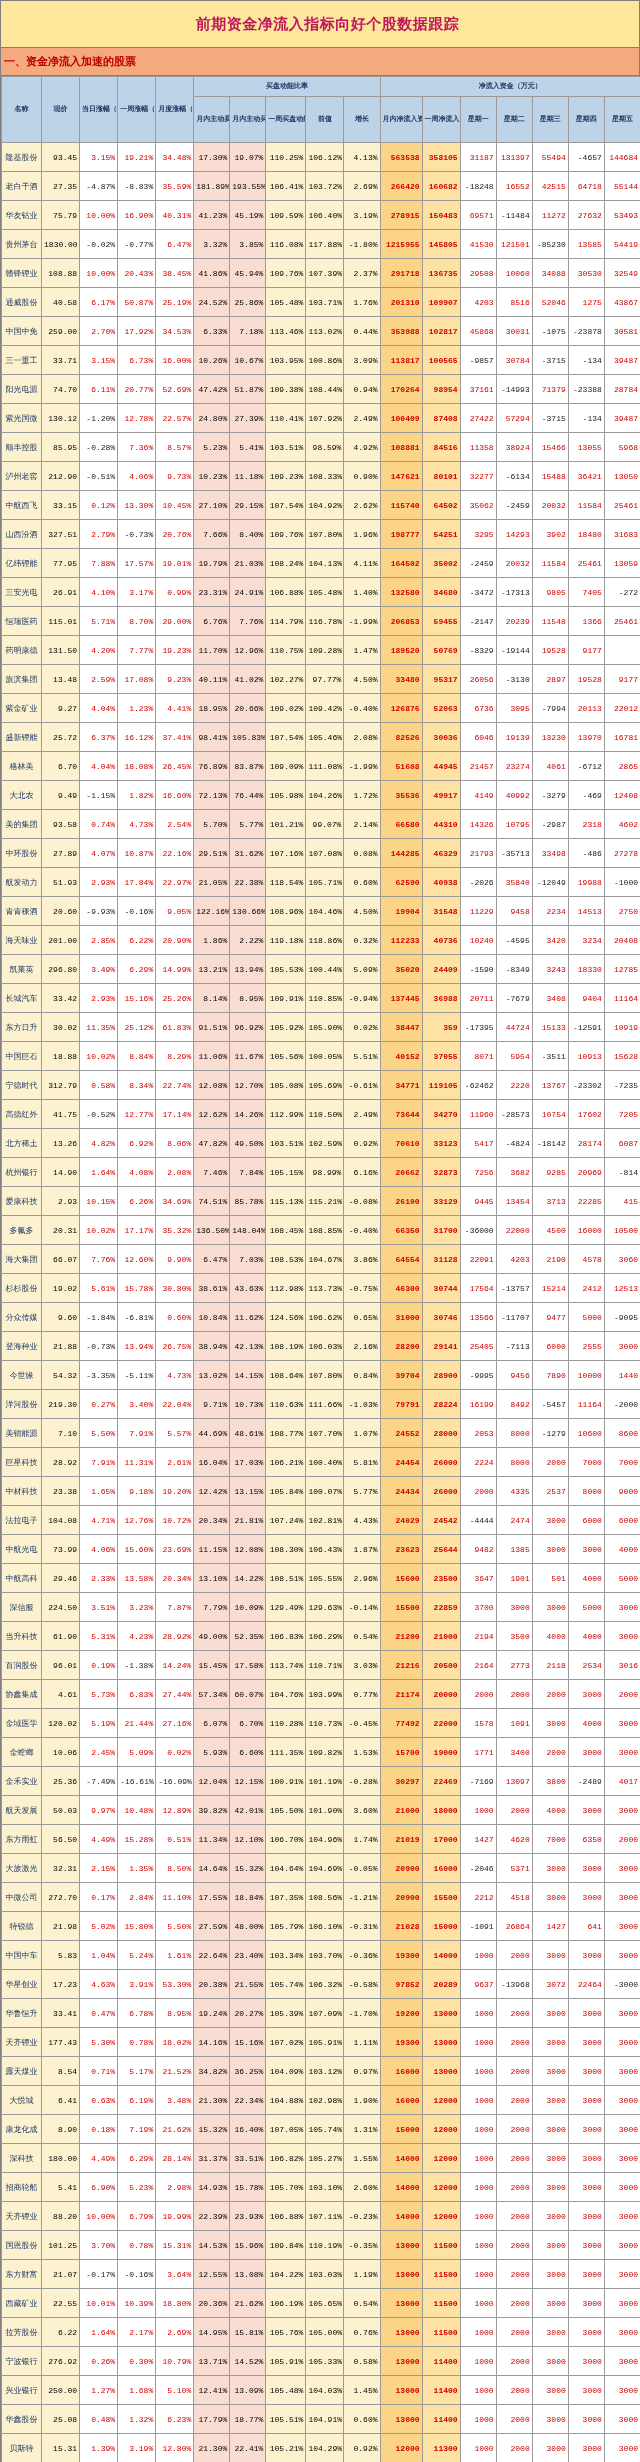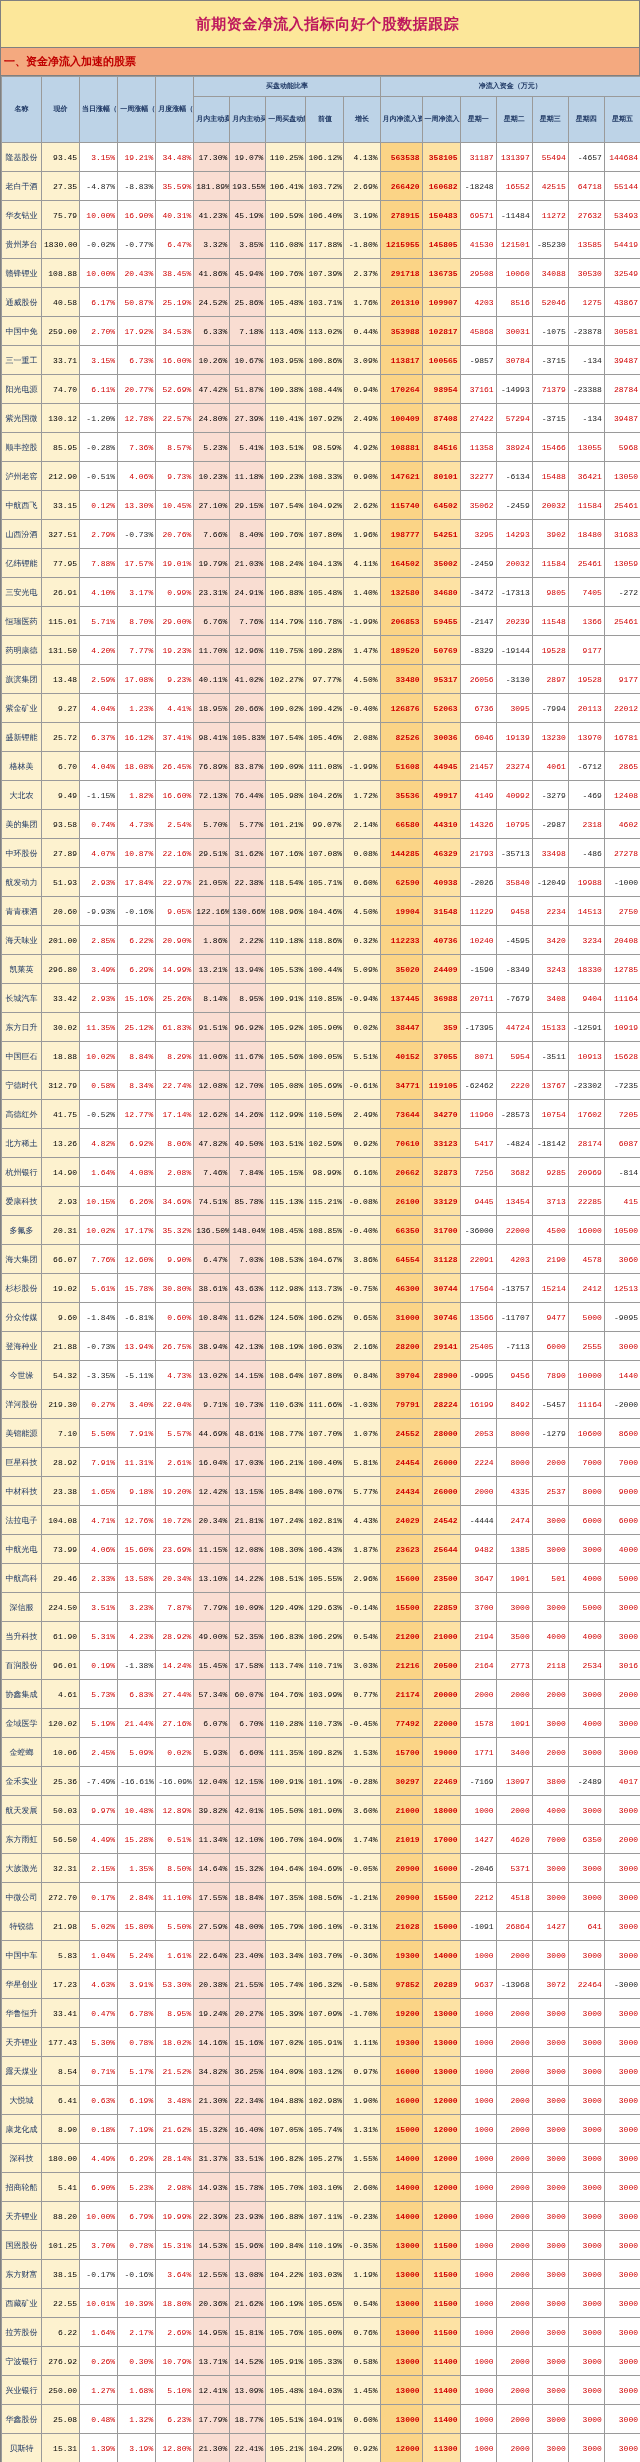--- a/index.html
+++ b/index.html
@@ -1585,21 +1585,21 @@
           <td class="inflow-m up">13000</td>
           <td class="inflow-w up">11500</td>
           <td class="day up">1000</td>
           <td class="day up">2000</td>
           <td class="day up">3000</td>
           <td class="day up">3000</td>
           <td class="day up">3000</td>
         </tr>
         <tr>
           <td class="name">东方财富</td>
-          <td class="price">38.15</td>
+          <td class="price">21.07</td>
           <td class="pct down">-0.17%</td>
           <td class="pct down">-0.16%</td>
           <td class="pct up">3.64%</td>
           <td class="ratio up">12.55%</td>
           <td class="ratio up">13.08%</td>
           <td class="prev up">104.22%</td>
           <td class="prev up">103.03%</td>
           <td class="growth up">1.19%</td>
           <td class="inflow-m up">13000</td>
           <td class="inflow-w up">11500</td>

